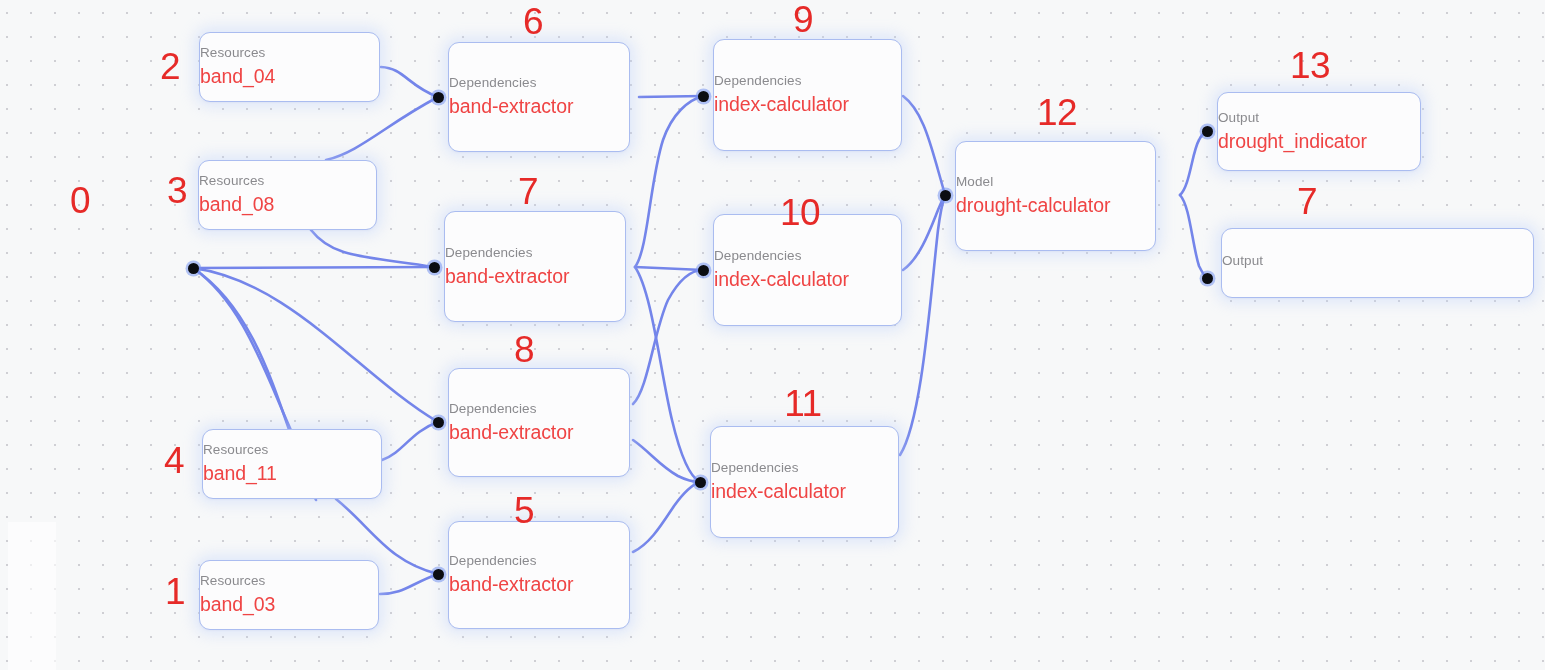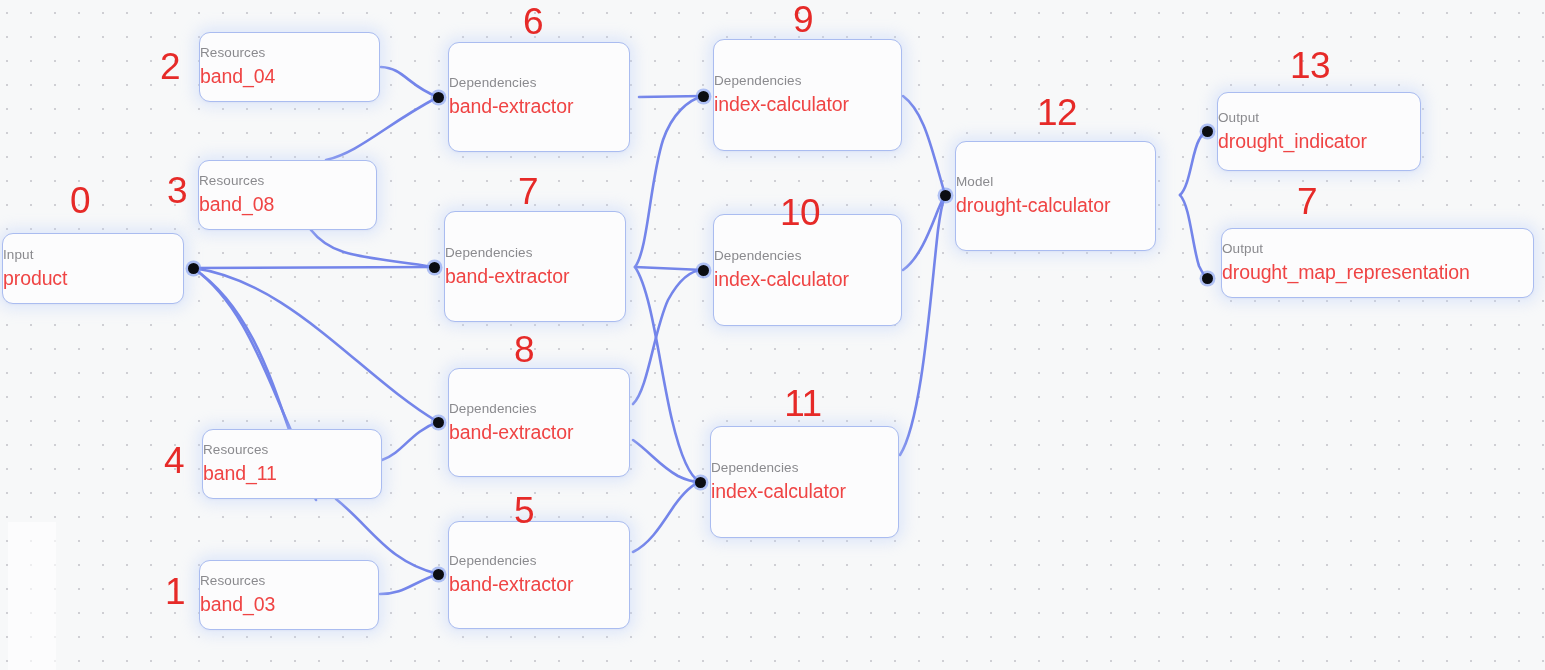--- a/index.html
+++ b/index.html
@@ -128,24 +128,20 @@
 
       <path d="M 903 96 C 922 110 930 142 938 170 C 942 184 944 191 945 195"></path>
       <path d="M 903 270 C 920 258 930 230 938 210 C 942 200 944 197 945 195"></path>
       <path d="M 900 455 C 922 420 930 300 938 230 C 941 207 944 198 945 195"></path>
 
       <path d="M 1180 195 C 1190 186 1192 152 1199 140 C 1202 134 1205 132 1207 131"></path>
       <path d="M 1180 195 C 1190 206 1192 244 1199 266 C 1203 274 1205 277 1207 278"></path>
     </g>
   </svg>
 
-  <div class="node" style="left:2px;  top:233px; width:182px; height:71px;">
-    <span class="kind">Input</span>
-    <span class="title">product</span>
-  </div>
   <div class="idx" style="left:80px;  top:182px;">0</div>
   <div class="port" style="left:193px; top:268px;"></div>
 
   <div class="node" style="left:199px; top:560px; width:180px; height:70px;">
     <span class="kind">Resources</span>
     <span class="title">band_03</span>
   </div>
   <div class="idx" style="left:175px; top:573px;">1</div>
 
   <div class="node" style="left:199px; top:32px; width:181px; height:70px;">
@@ -224,18 +220,17 @@
 
   <div class="node" style="left:1217px; top:92px; width:204px; height:79px;">
     <span class="kind">Output</span>
     <span class="title">drought_indicator</span>
   </div>
   <div class="idx" style="left:1310px; top:47px;">13</div>
   <div class="port" style="left:1207px; top:131px;"></div>
 
   <div class="node" style="left:1221px; top:228px; width:313px; height:70px;">
     <span class="kind">Output</span>
-    <span class="title">drought_map_representation</span>
   </div>
   <div class="idx" style="left:1307px; top:183px;">7</div>
   <div class="port" style="left:1207px; top:278px;"></div>
 
 </div>
 
 </body></html>

